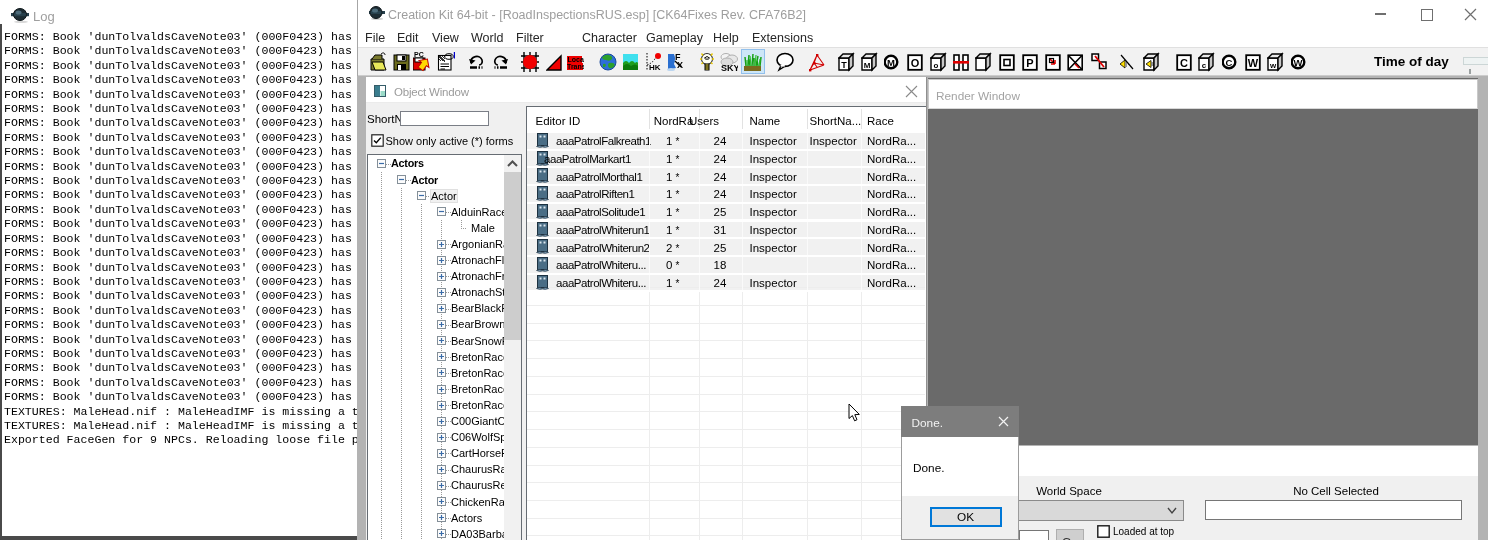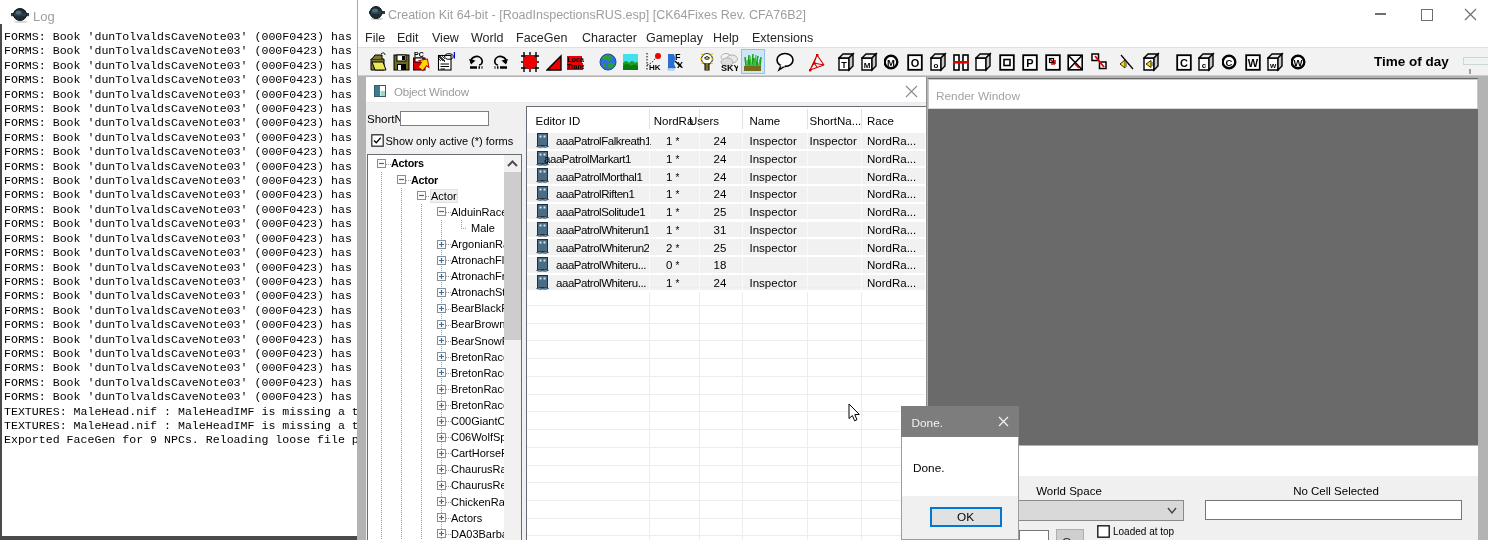--- a/index.html
+++ b/index.html
@@ -19,21 +19,21 @@
 <div class="a" style="left:388px;top:7.5px;font-size:12.5px;color:#9e9e9e;">Creation Kit 64-bit - [RoadInspectionsRUS.esp] [CK64Fixes Rev. CFA76B2]</div>
 <div class="a" style="left:1375px;top:13px;width:11px;height:1.6px;background:#6f6f6f;"></div>
 <div class="a" style="left:1420.5px;top:9px;width:10px;height:10px;border:1.2px solid #6f6f6f;"></div>
 <svg class="a" style="left:1464px;top:8px;" width="13" height="13" viewBox="0 0 13 13">
 <path d="M1,1 L12,12 M12,1 L1,12" stroke="#6f6f6f" stroke-width="1.2"></path>
   </svg>
 <div class="a" style="left:365px;top:31px;font-size:12.5px;color:#262626;">File</div>
 <div class="a" style="left:397px;top:31px;font-size:12.5px;color:#262626;">Edit</div>
 <div class="a" style="left:432px;top:31px;font-size:12.5px;color:#262626;">View</div>
 <div class="a" style="left:471px;top:31px;font-size:12.5px;color:#262626;">World</div>
-<div class="a" style="left:516px;top:31px;font-size:12.5px;color:#262626;">FaceGen</div>
+<div class="a" style="left:516px;top:31px;font-size:12.5px;color:#262626;">Filter</div>
 <div class="a" style="left:582px;top:31px;font-size:12.5px;color:#262626;">Character</div>
 <div class="a" style="left:646px;top:31px;font-size:12.5px;color:#262626;">Gameplay</div>
 <div class="a" style="left:713px;top:31px;font-size:12.5px;color:#262626;">Help</div>
 <div class="a" style="left:752px;top:31px;font-size:12.5px;color:#262626;">Extensions</div>
 <div class="a" style="left:358px;top:47px;width:1130px;height:1px;background:#e0e0e0;"></div>
 <div class="a" style="left:358px;top:48px;width:1130px;height:28px;background:#f2f2f2;border-bottom:1px solid #cccccc;box-sizing:border-box;"></div>
 <div class="a" style="left:1374px;top:54px;font-size:13.5px;font-weight:bold;color:#000;">Time of day</div>
 <div class="a" style="left:1463px;top:57px;width:30px;height:6px;background:#eef3f3;border:1px solid #ccd6d6;"></div>
 <div class="a" style="left:1469px;top:69px;width:1.5px;height:5px;background:#9aa0a0;"></div>
 <svg class="a" style="left:370px;top:51px;" width="18" height="22" viewBox="0 0 18 22">

